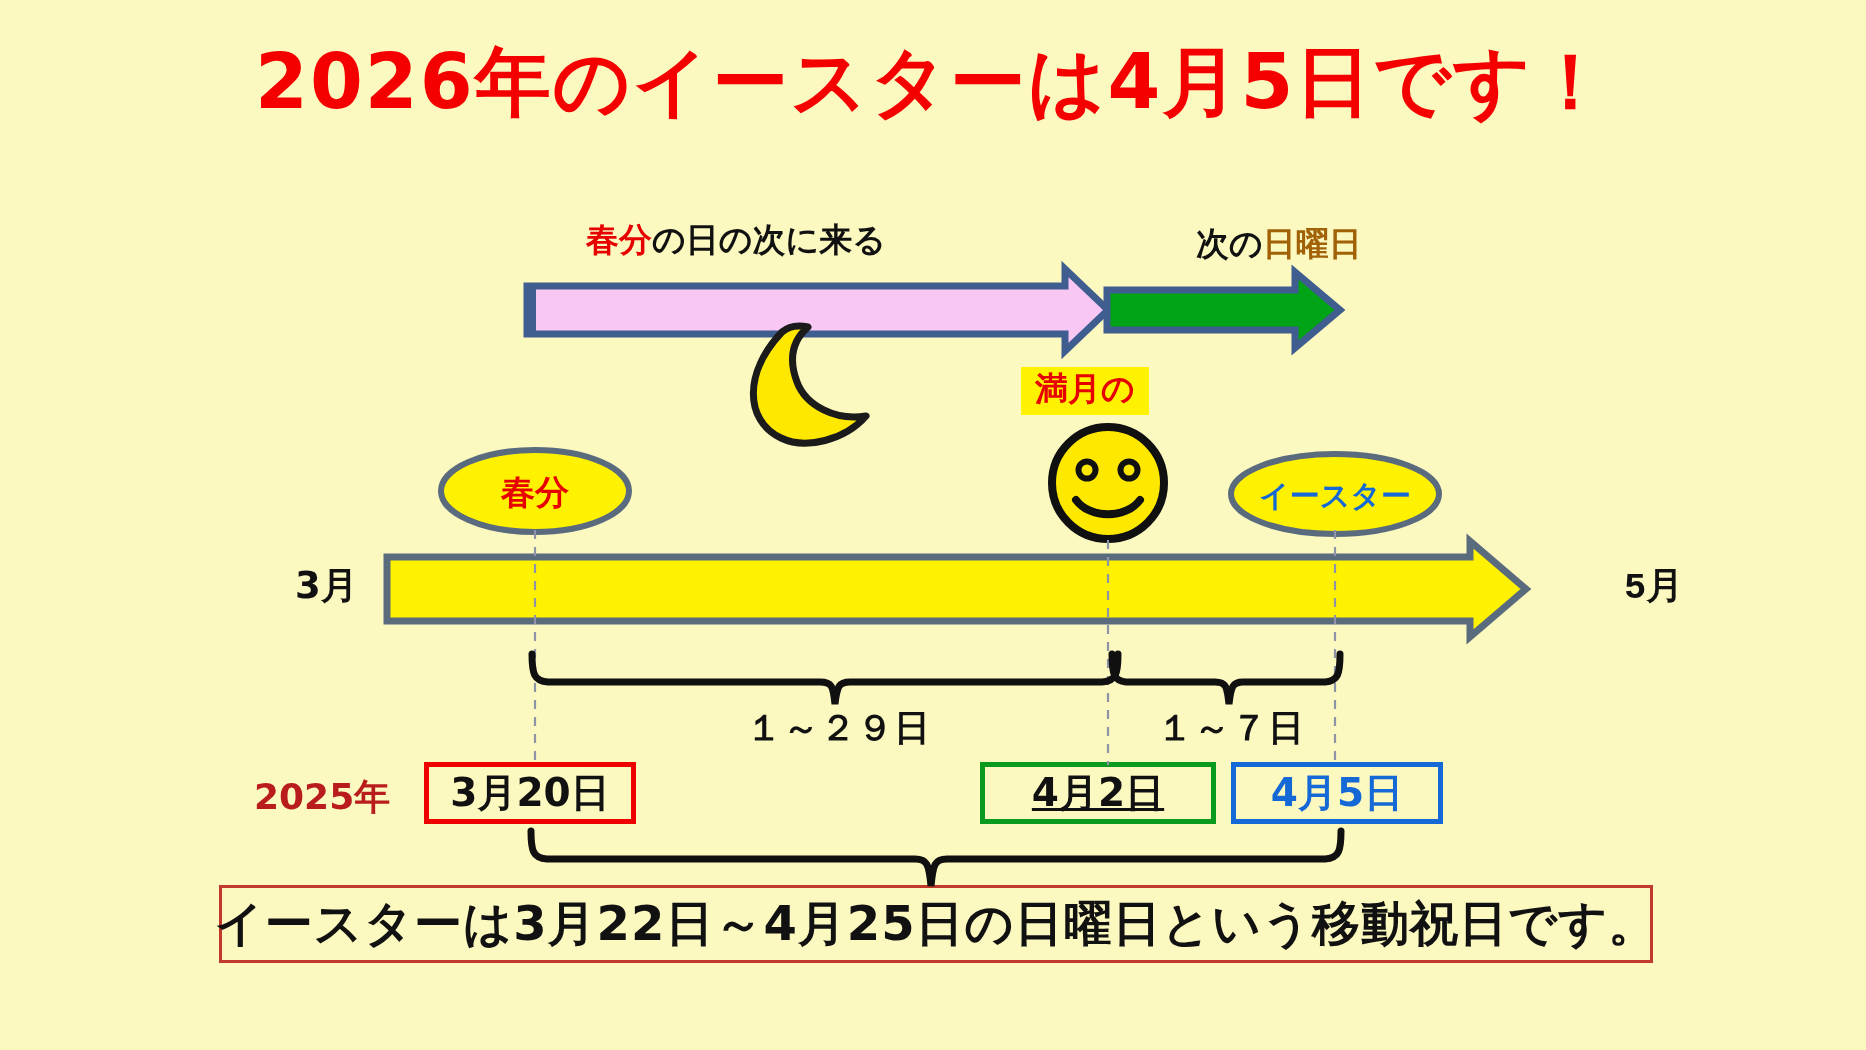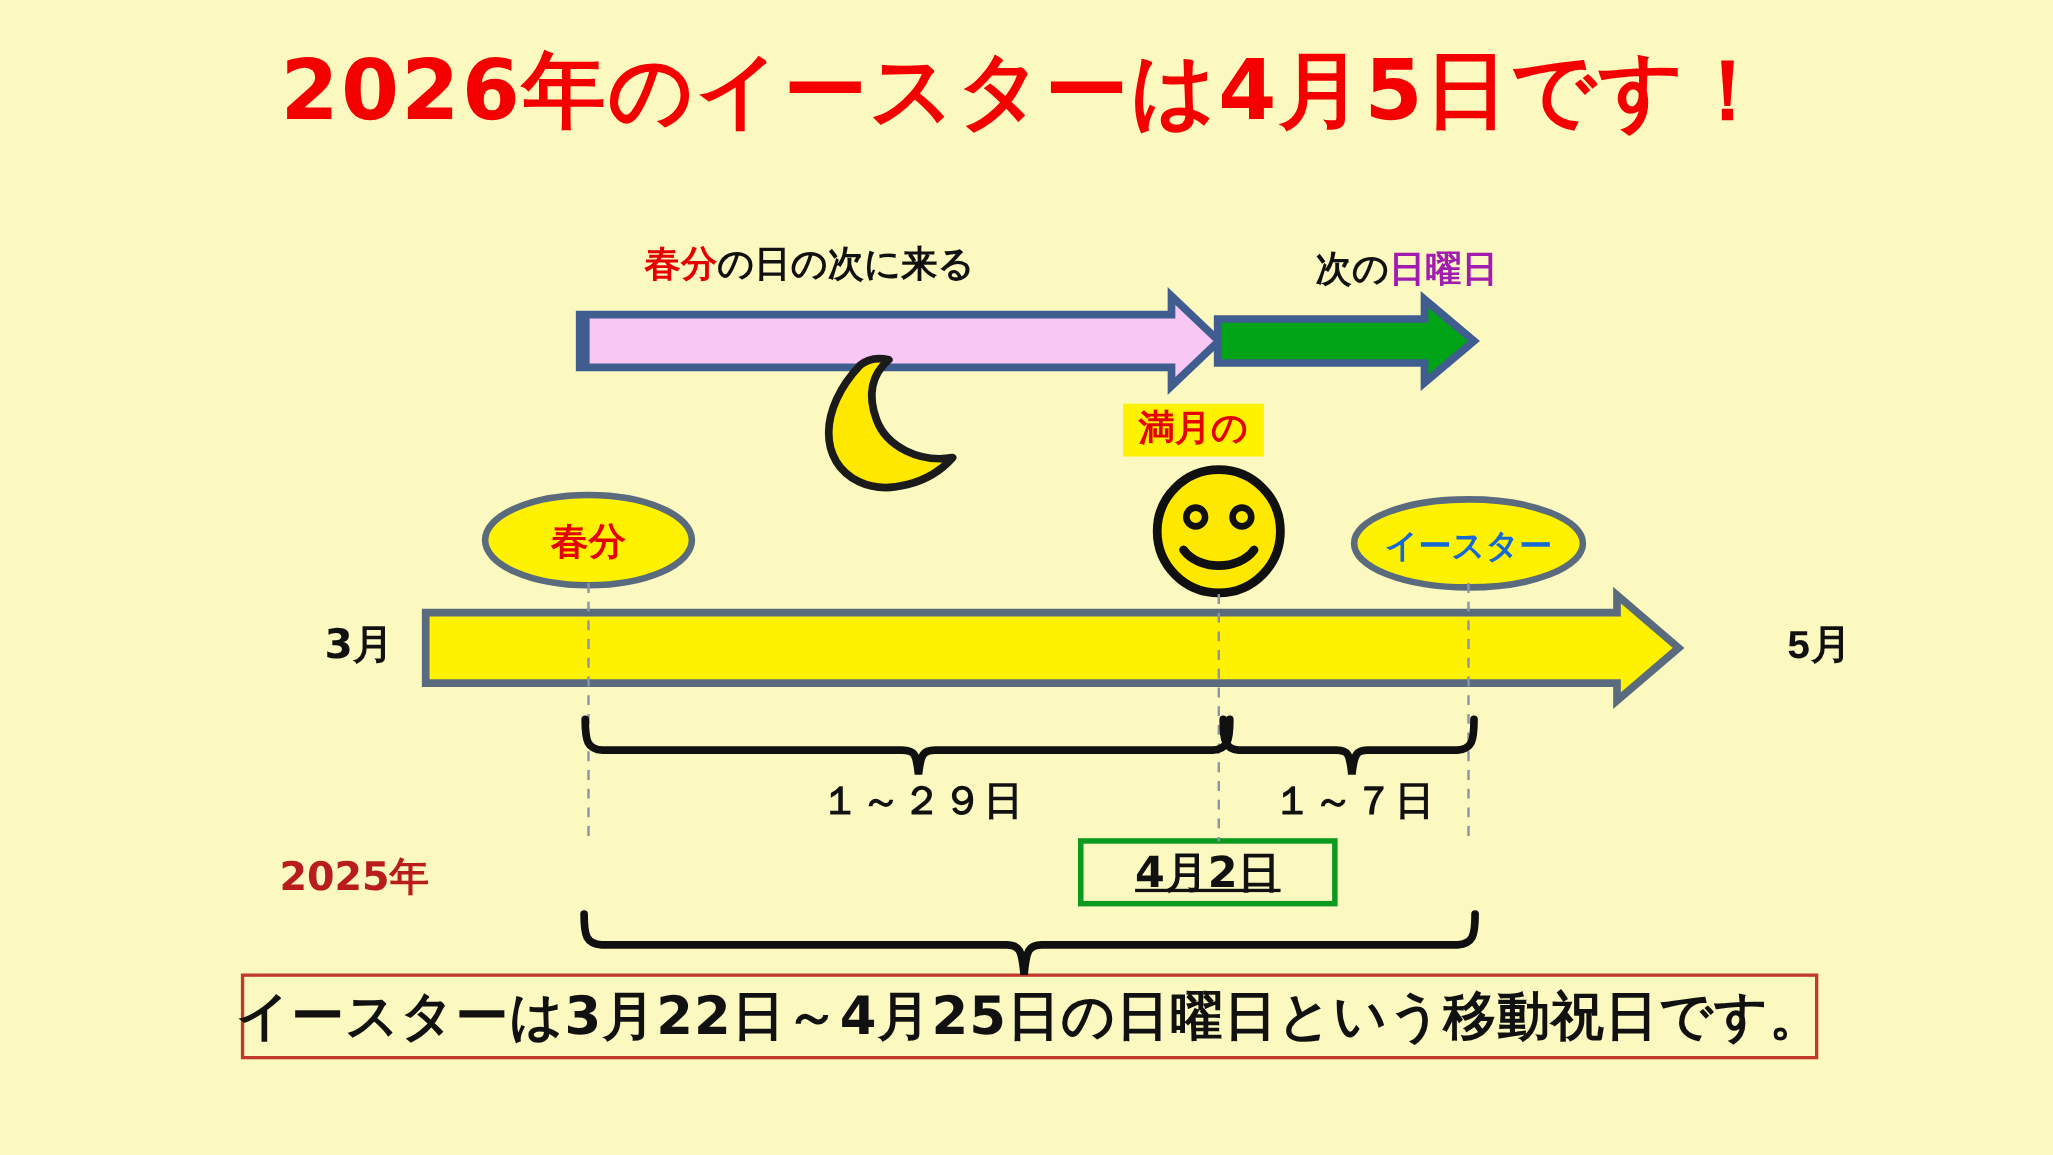--- a/index.html
+++ b/index.html
@@ -32,21 +32,21 @@
   }
 
   
   .caption {
     font-size: 33px;
     font-weight: bold;
     white-space: nowrap;
     color: #111111;
   }
   .cap-red { color: #e60000; }
-  .cap-blue { color: #a21caf; }
+  .cap-blue { color: #a16207; }
 
   
   #vectors { left: 0; top: 0; }
 
   
   #fullmoon-tag {
     background: #fff200;
     color: #e60000;
     font-size: 33px;
     font-weight: bold;
@@ -133,23 +133,25 @@
   <div class="abs" id="fullmoon-tag" style="left:1021px; top:367px;">満月の</div>
 
   <div class="abs month-label" style="left:295px; top:561px;">3月</div>
   <div class="abs month-label" style="left:1624px; top:561px;font-family:Liberation Mono, monospace;">5月</div>
 
   <div class="abs span-label" style="left:746px; top:704px;">１～２９日</div>
   <div class="abs span-label" style="left:1157px; top:704px;">１～７日</div>
 
   <div class="abs" id="year-label" style="left:254px; top:773px;">2025年</div>
 
+  <div class="date-box" id="date-box-equinox" style="left:424px; top:762px; width:212px; height:62px;">3月20日</div>
 
   <div class="date-box" id="date-box-fullmoon" style="left:980px; top:762px; width:236px; height:62px;text-decoration:underline;">4月2日</div>
 
+  <div class="date-box" id="date-box-easter" style="left:1231px; top:762px; width:212px; height:62px;">4月5日</div>
 
   <div id="conclusion-box" style="left:219px; top:885px; width:1434px; height:78px;">
     <span id="conclusion-text">イースターは3月22日～4月25日の日曜日という移動祝日です。</span>
   </div>
 
   <svg class="abs" id="vectors" width="1866" height="1050" viewBox="0 0 1866 1050">
 
     <g>
       <path d="M 527,286 L 1065,286 L 1065,269 L 1108,310 L 1065,351 L 1065,334 L 527,334 Z" fill="#f9c7f4" stroke="#3f5d8f" stroke-width="7" stroke-linejoin="miter"></path>
       <rect x="527" y="286" width="9" height="48" fill="#3f5d8f"></rect>

